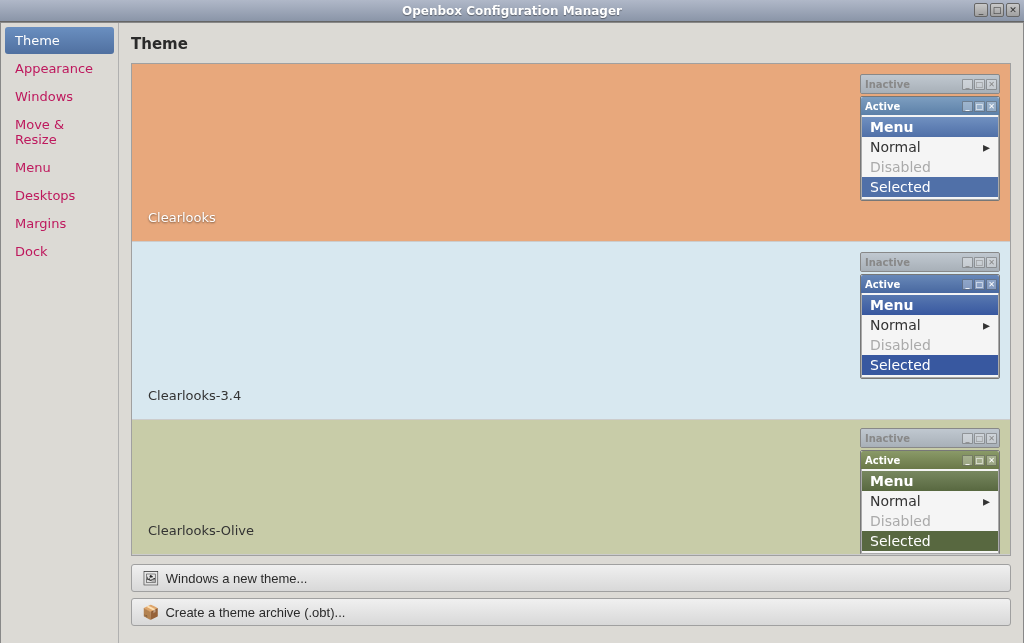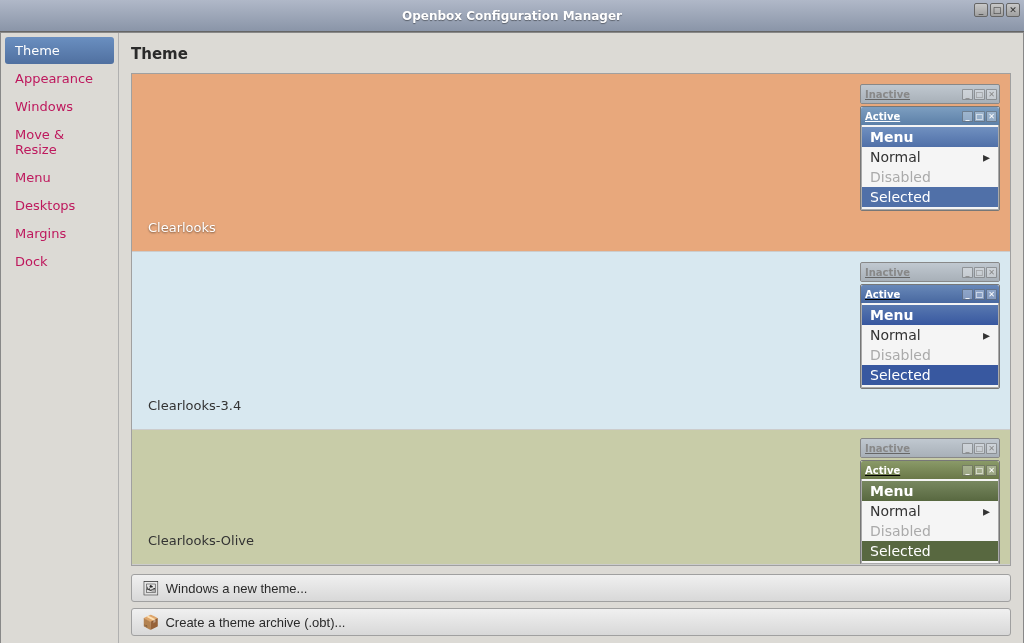--- a/index.html
+++ b/index.html
@@ -10,21 +10,21 @@
       width: 1024px;
       height: 643px;
       overflow: hidden;
       display: flex;
       flex-direction: column;
     }
 
     
     .title-bar {
       background: linear-gradient(to bottom, #b0b8c8, #8a95a8);
-      height: 32px;
+      height: 22px;
       display: flex;
       align-items: center;
       justify-content: center;
       position: relative;
       border-bottom: 1px solid #666;
       flex-shrink: 0;
     }
     .title-bar-text {
       font-size: 12px;
       color: #fff;
@@ -160,21 +160,20 @@
     }
     .mini-titlebar {
       height: 18px;
       display: flex;
       align-items: center;
       padding: 0 4px;
       font-size: 10px;
       font-weight: bold;
       position: relative;
       border-radius: 2px 2px 0 0;
-      text-decoration: underline;
     }
     .mini-titlebar.inactive-tb {
       background: linear-gradient(to bottom, #c0c8d0, #a8b0b8);
       color: #666;
     }
     .mini-titlebar.active-tb {
       background: linear-gradient(to bottom, #7090c0, #5070a8);
       color: #fff;
     }
     .mini-tb-btns {

